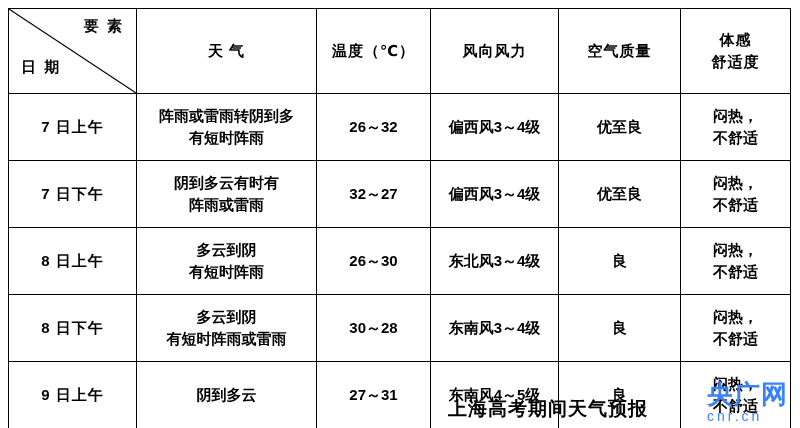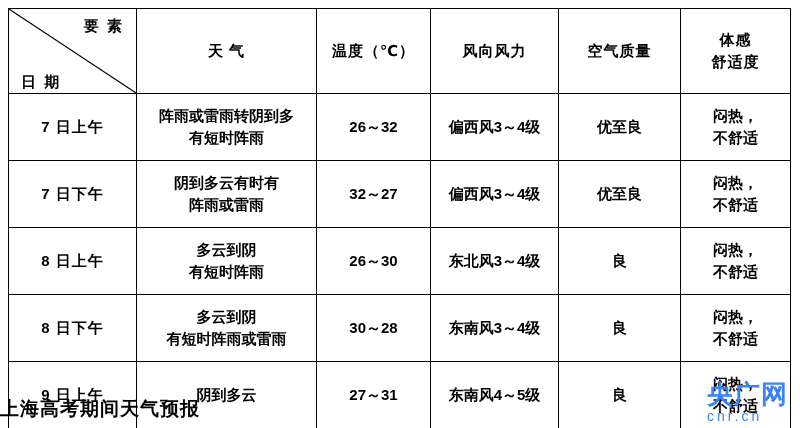--- a/index.html
+++ b/index.html
@@ -63,21 +63,21 @@
     position: absolute;
     right: 12px;
     top: 6px;
     font-weight: bold;
     font-size: 15px;
     letter-spacing: 2px;
   }
   td.corner .lbl-bot {
     position: absolute;
     left: 12px;
-    bottom: 0;
+    bottom: 15px;
     font-weight: bold;
     font-size: 15px;
     letter-spacing: 2px;
   }
 
   td.head {
     height: 76px;
     letter-spacing: 1px;
   }
   td.head .two-line { display: block; }
@@ -88,21 +88,21 @@
 
   td.rowlabel { letter-spacing: 1px; }
 
   .cell-lines span { display: block; }
 
   .caption {
     position: absolute;
     left: 0;
     width: 648px;
     top: 396px;
-    text-align: left;
+    text-align: right;
     font-size: 19px;
     font-weight: bold;
     letter-spacing: 1px;
   }
 
   .watermark {
     position: absolute;
     right: 12px;
     bottom: 4px;
     font-size: 26px;

